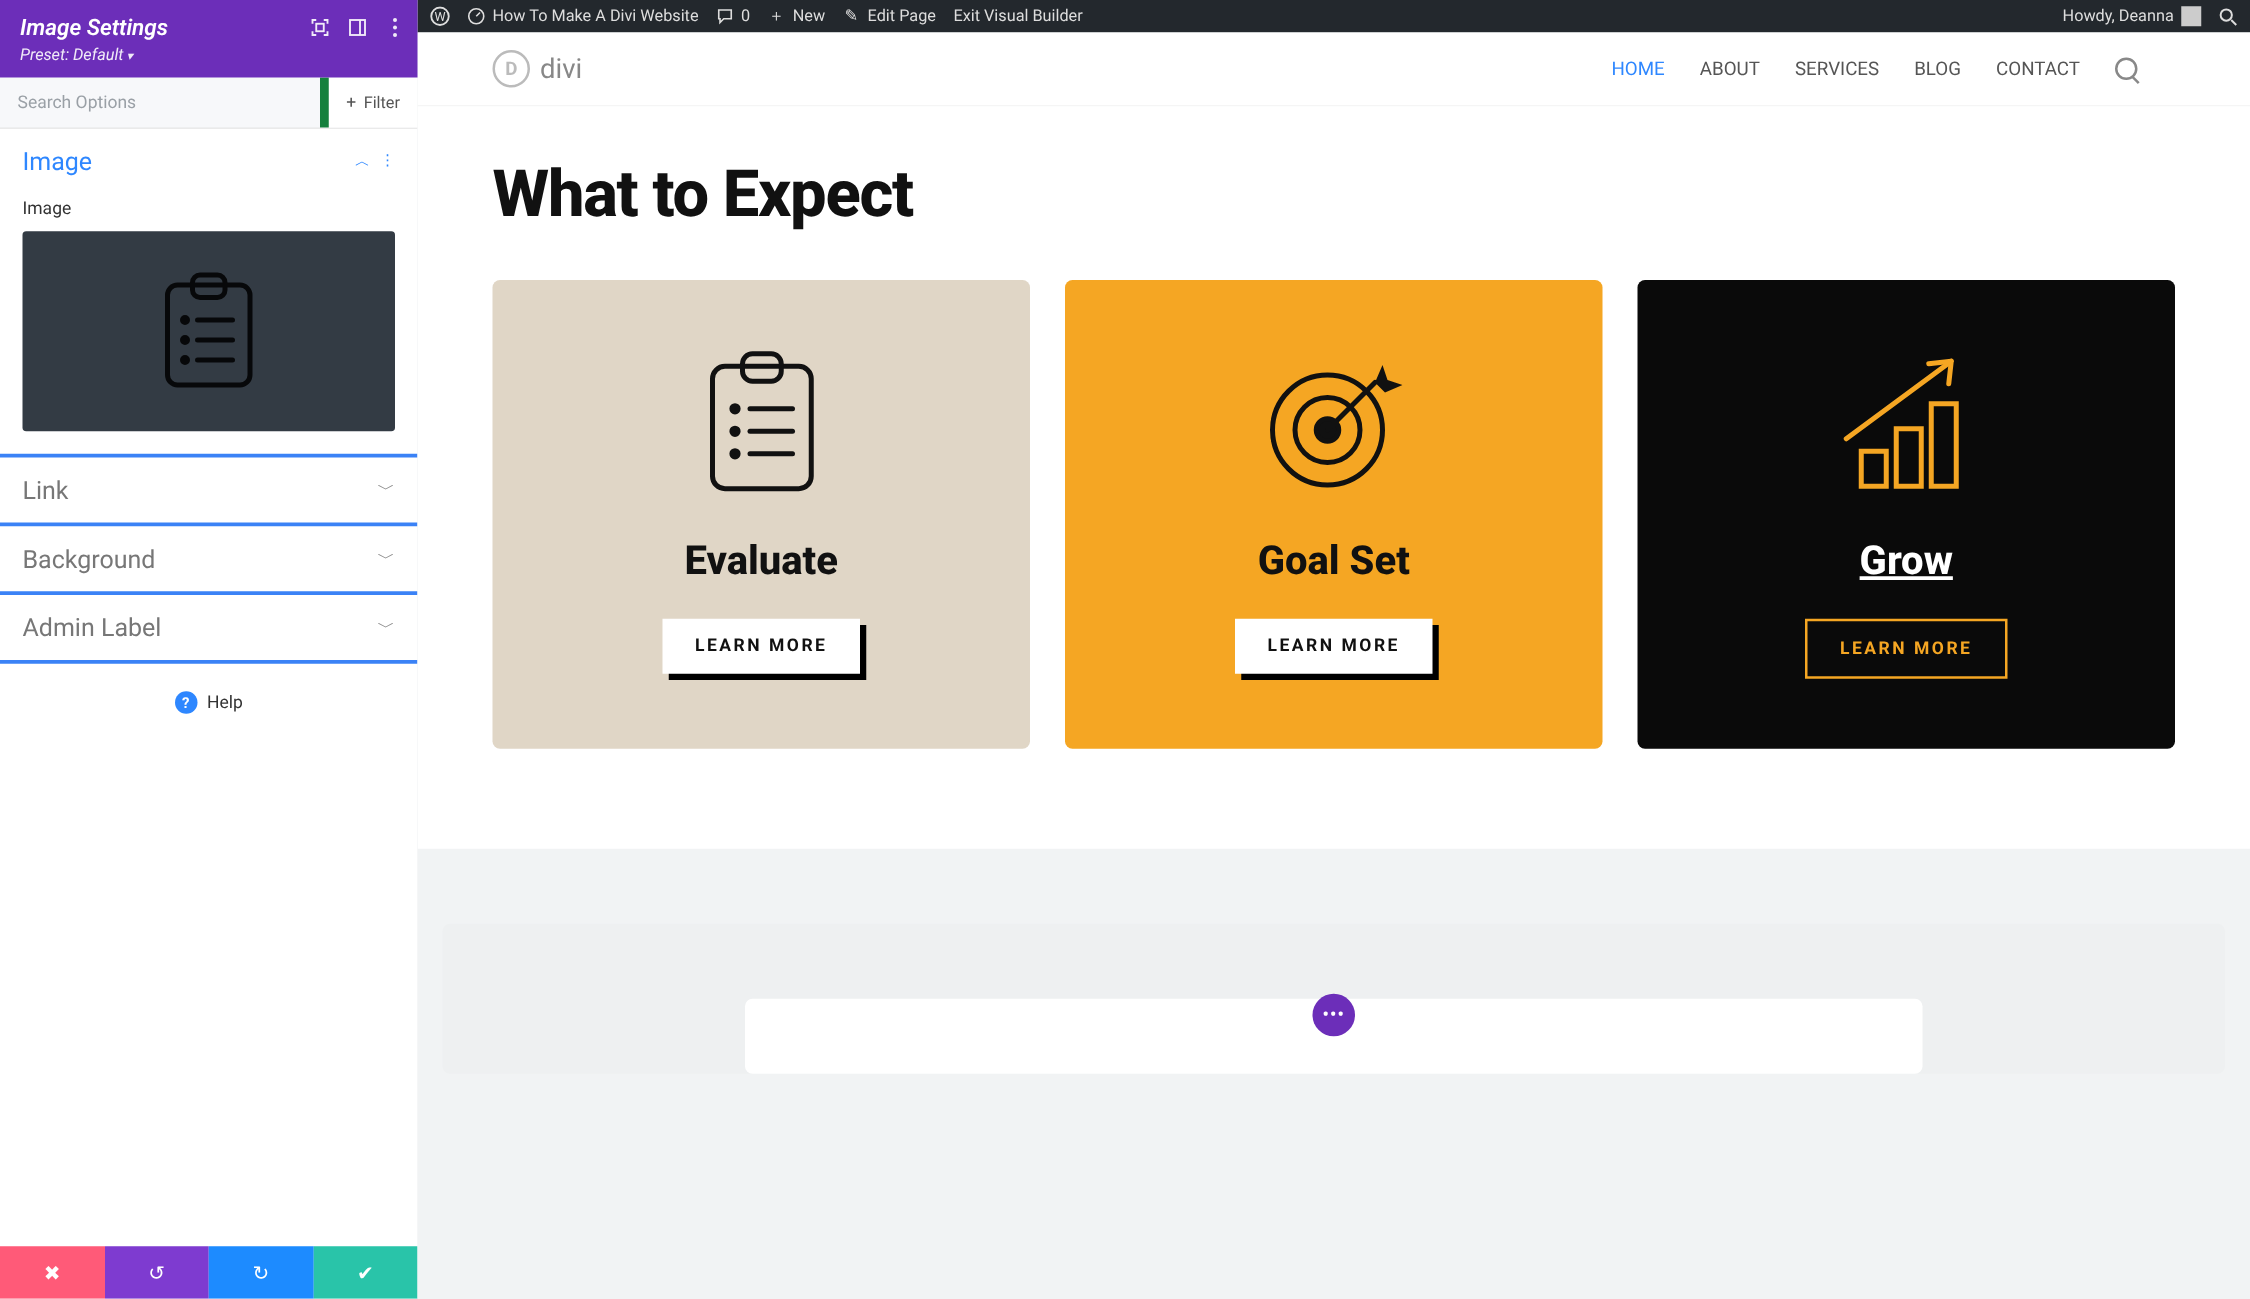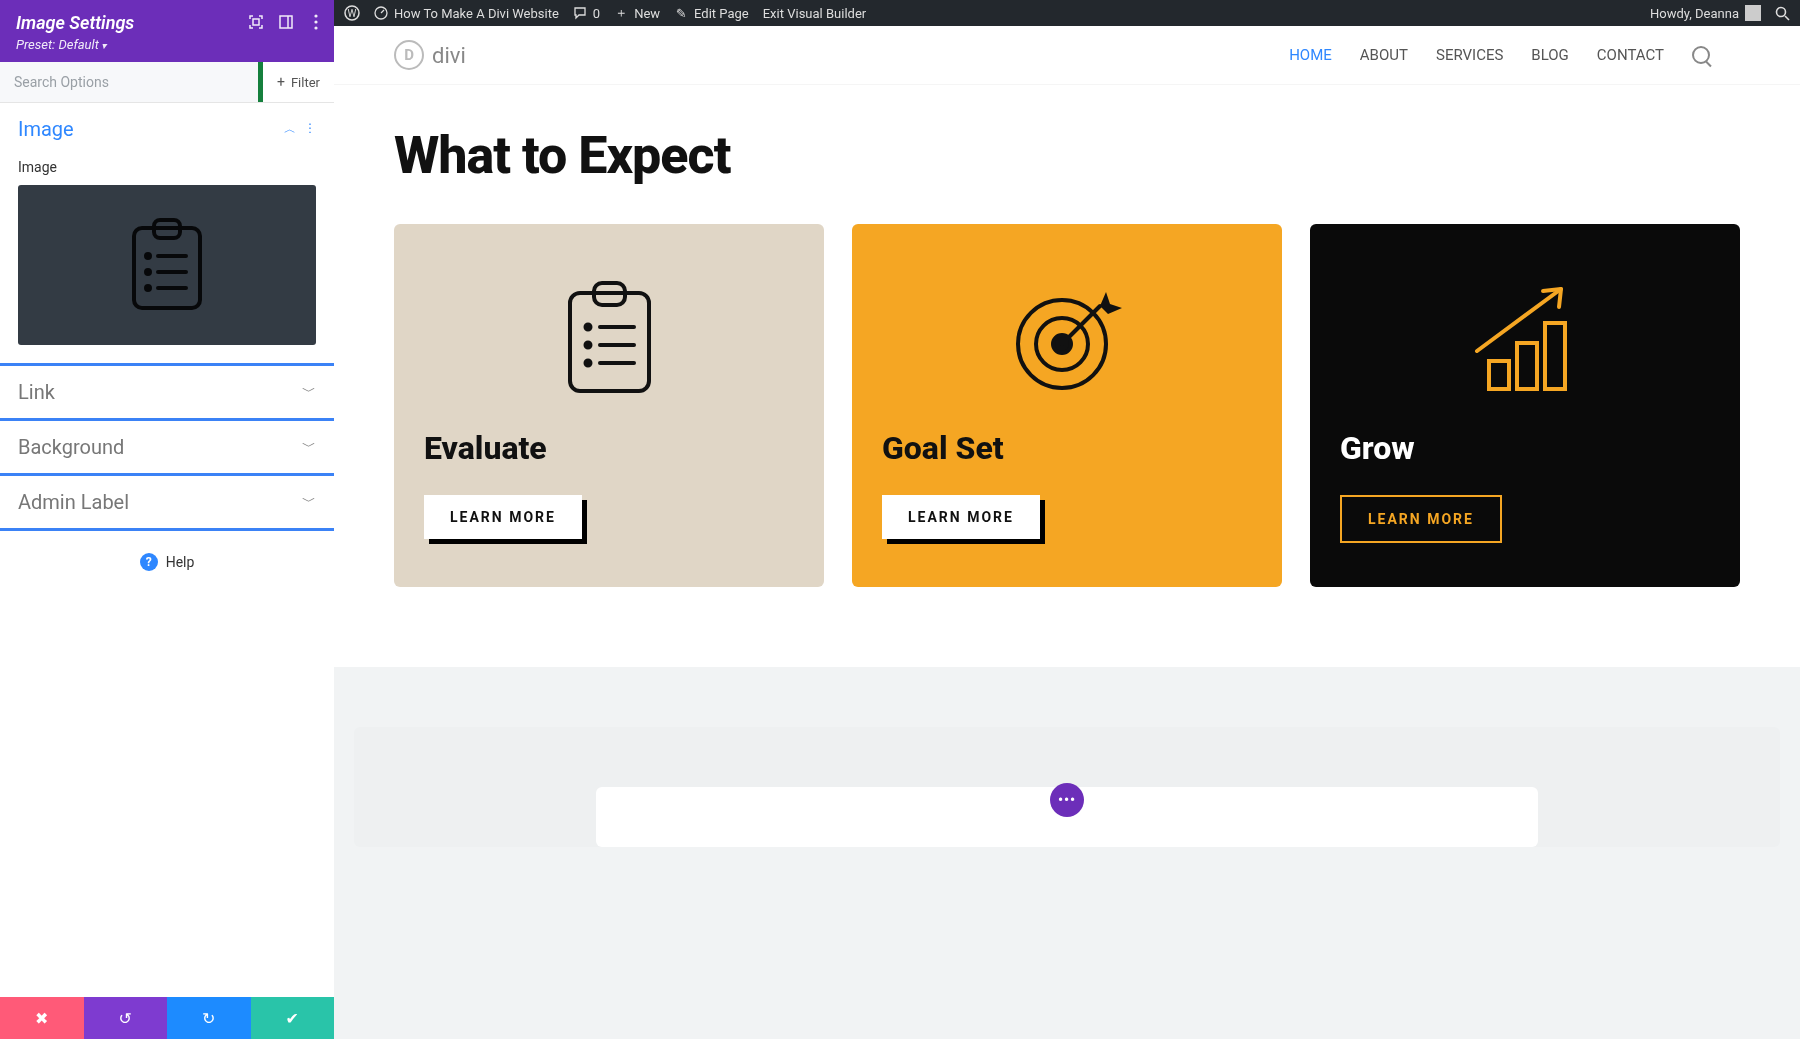--- a/index.html
+++ b/index.html
@@ -15,21 +15,21 @@
 .sb-hi { width: 16px; height: 16px; opacity: .9; cursor: pointer; display:flex; align-items:center; justify-content:center; }
 
 .sb-tabs-wrap { border: 4px solid #ff3b6b; border-top-width: 2px; }
 .sb-tabs { display: flex; background: #7e3bd0; }
 .sb-tab { flex: 1; text-align: center; padding: 10px 4px; font-size: 14px; color: #fff; cursor: pointer; }
 .sb-tab.active { background: #8b5cf6; }
 
 .sb-search-row { display: flex; border-bottom: 1px solid #e5e5e5; background:#f7f8fa; }
 .sb-search { flex: 1; border: none; padding: 12px 14px; font-size: 14px; background: transparent; outline: none; }
 .sb-search::placeholder { color: #9aa0a6; }
-.sb-filter { padding: 0 14px; display: flex; align-items: center; gap: 6px; font-size: 13px; color: #555; border-left:5px solid #15803d; cursor:pointer; background:#fff; }
+.sb-filter { padding: 0 14px; display: flex; align-items: center; gap: 6px; font-size: 13px; color: #555; border-left:7px solid #15803d; cursor:pointer; background:#fff; }
 .sb-filter::before { content: "+"; font-size: 14px; }
 
 .sb-section { border-bottom: 3px solid #3b82f6; }
 .sb-sec-head { display: flex; align-items: center; justify-content: space-between; padding: 14px 18px; cursor: pointer; }
 .sb-sec-title { font-size: 20px; color: #777; }
 .sb-sec-head.open .sb-sec-title { color: #2e87ff; }
 .sb-sec-icons { display: flex; gap: 8px; color: #2e87ff; font-size: 12px; }
 .chev { color:#888; font-size:14px; }
 
 .sb-body { padding: 4px 18px 18px; }
@@ -63,24 +63,24 @@
 .nav { margin-left:auto; display:flex; gap:28px; align-items:center; font-size:15px; color:#555; }
 .nav a { text-decoration:none; color:#555; cursor:pointer; }
 .nav a.active { color:#2e87ff; }
 .nav-search { width:18px;height:18px;border:2px solid #888;border-radius:50%; position:relative; cursor:pointer; }
 .nav-search::after { content:""; position:absolute; width:7px; height:2px; background:#888; bottom:-3px; right:-4px; transform:rotate(45deg); }
 
 .page { background:#fff; padding:40px 60px 80px; }
 .h1 { font-size:52px; font-weight:800; letter-spacing:-1px; color:#111; margin-bottom:38px; }
 
 .cards { display:flex; gap:28px; }
-.card { flex:1; border-radius:6px; padding:55px 30px 44px; text-align:left; color:#111; }
+.card { flex:1; border-radius:6px; padding:55px 30px 56px; text-align:center; color:#111; }
 .card.light { background:#e0d6c6; }
 .card.gold  { background:#f5a623; }
-.card.dark  { background:#0a0a0a; color:#fff; }
+.card.dark  { background:#0a0a0a; color:#fff;text-decoration:underline; }
 .card-icon { height:120px; display:flex; align-items:center; justify-content:center; margin-bottom:30px; }
 .card h3 { font-size:32px; font-weight:800; margin-bottom:28px; }
 .card.dark h3 { color:#fff; }
 .learn { display:inline-block; padding:14px 26px; font-size:14px; font-weight:700; letter-spacing:2px; background:#fff; color:#111; cursor:pointer; box-shadow:5px 5px 0 #000; }
 .card.dark .learn { background:transparent; color:#f5a623; border:2px solid #f5a623; box-shadow:none; }
 
 .stories { background:#eef0f1; margin:60px 20px 0; border-radius:6px; padding:60px 40px 0; text-align:center; }
 .stories h2 { font-size:54px; font-weight:800; letter-spacing:-1px; color:#111; margin-bottom:40px; }
 .story-card { background:#fff; border-radius:6px; height:60px; width:70%; margin:0 auto; position:relative; }
 .dots-fab { width:34px;height:34px;border-radius:50%;background:#6c2eb9;color:#fff;display:flex;align-items:center;justify-content:center;position:absolute;top:-4px;left:50%;transform:translateX(-50%);cursor:pointer;font-weight:700;letter-spacing:1px;font-size:14px; }

